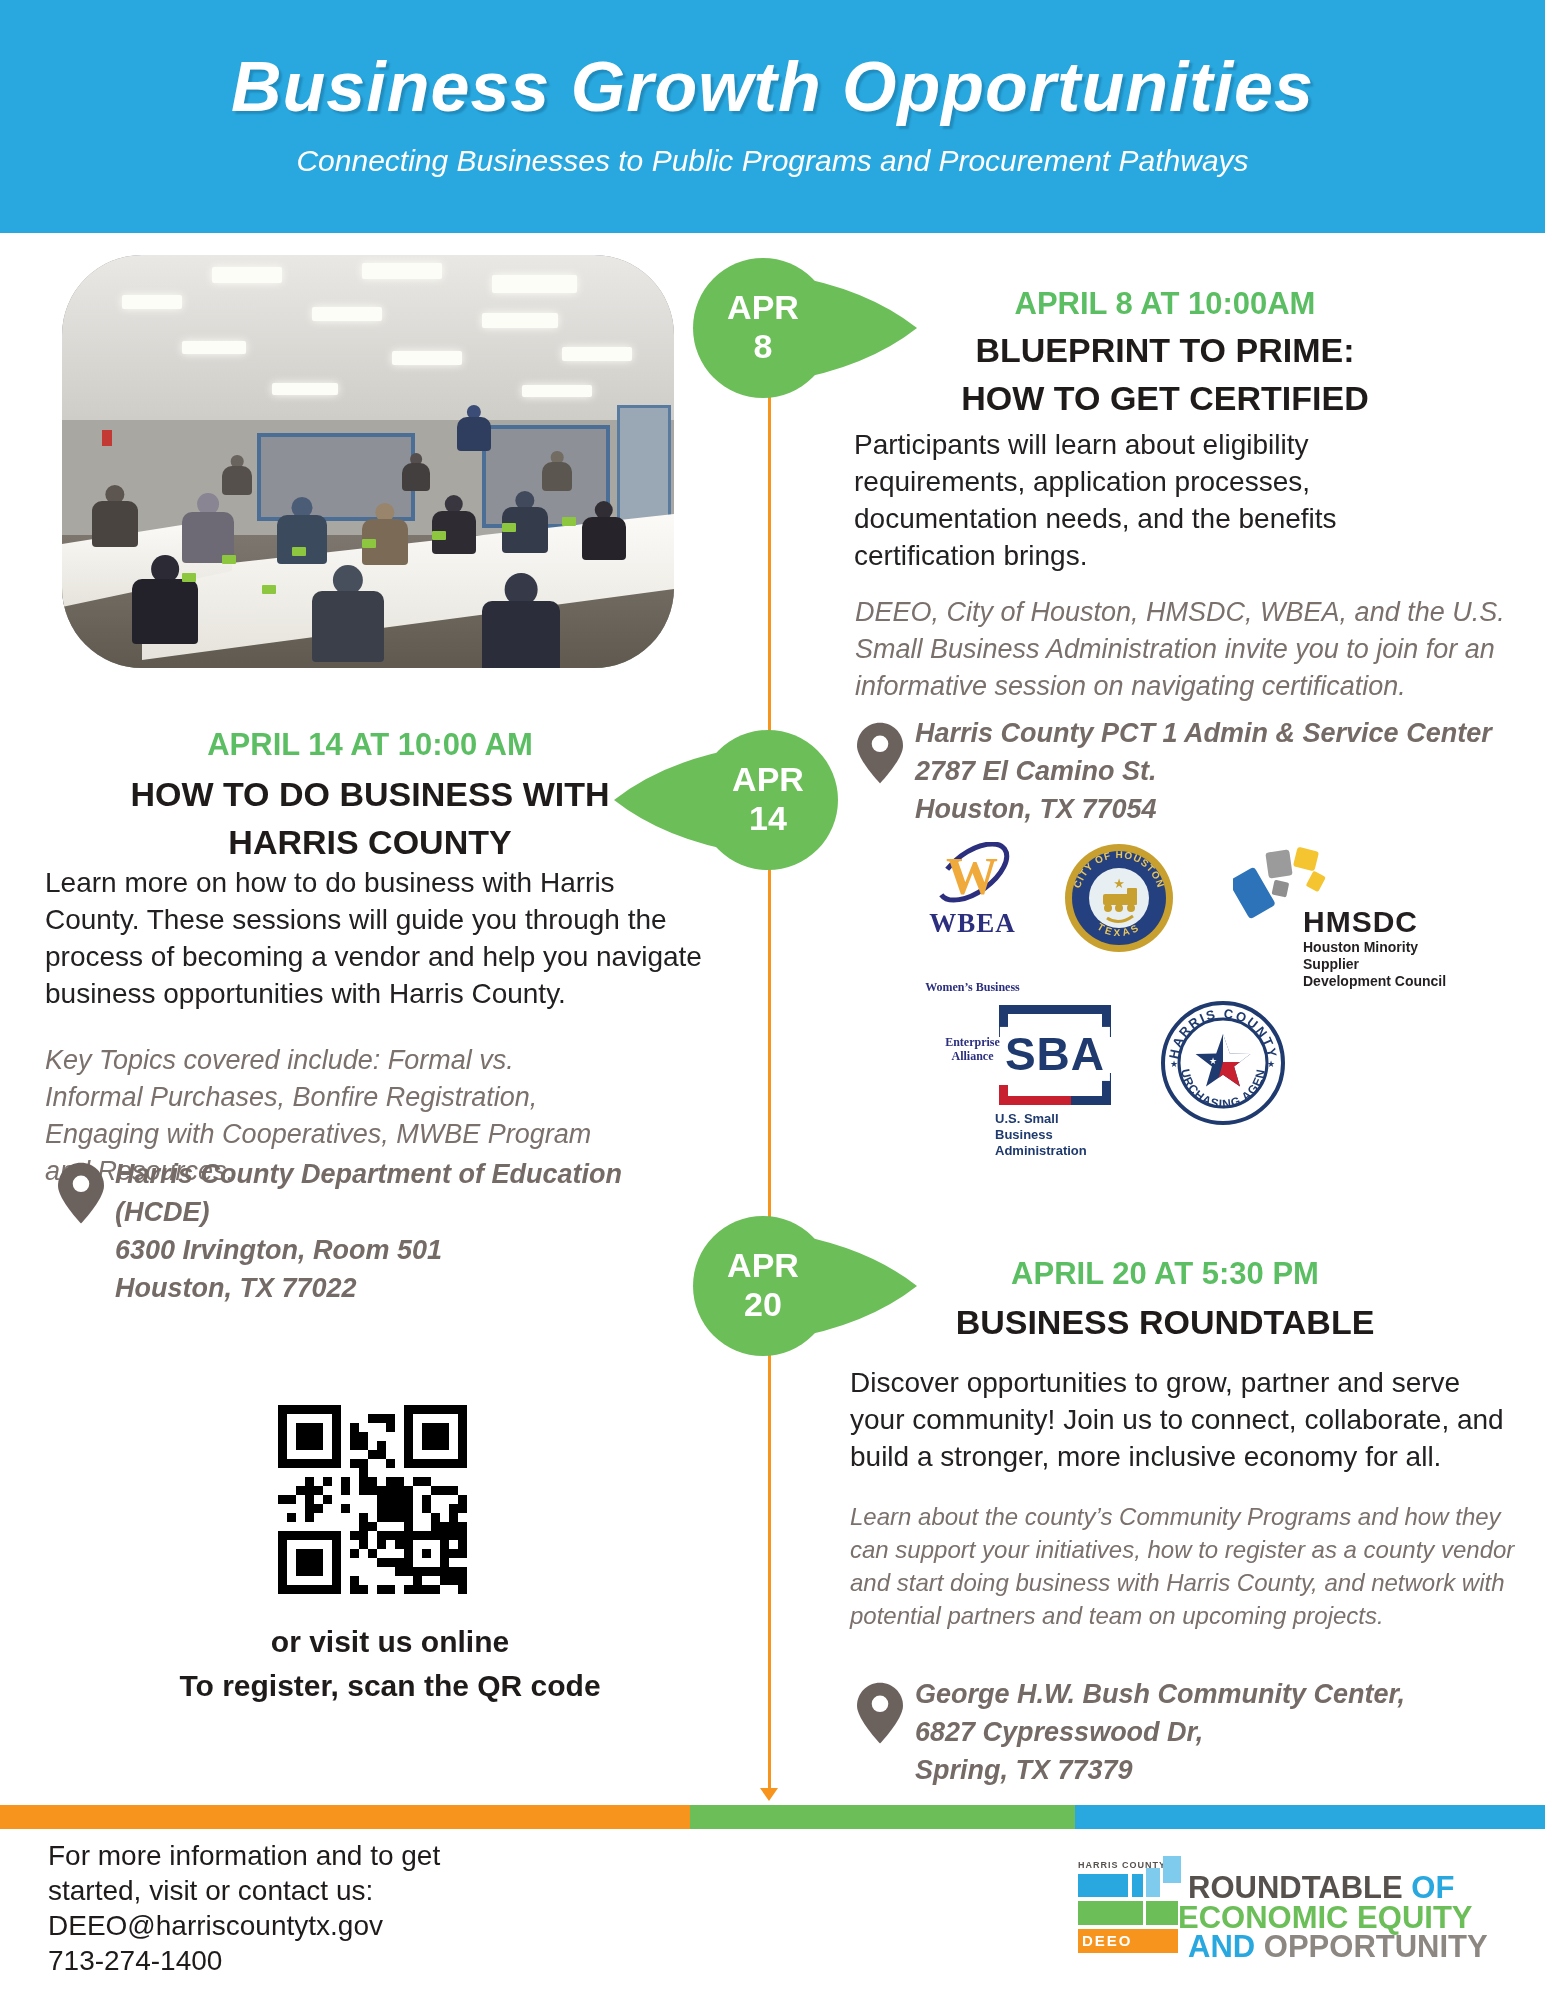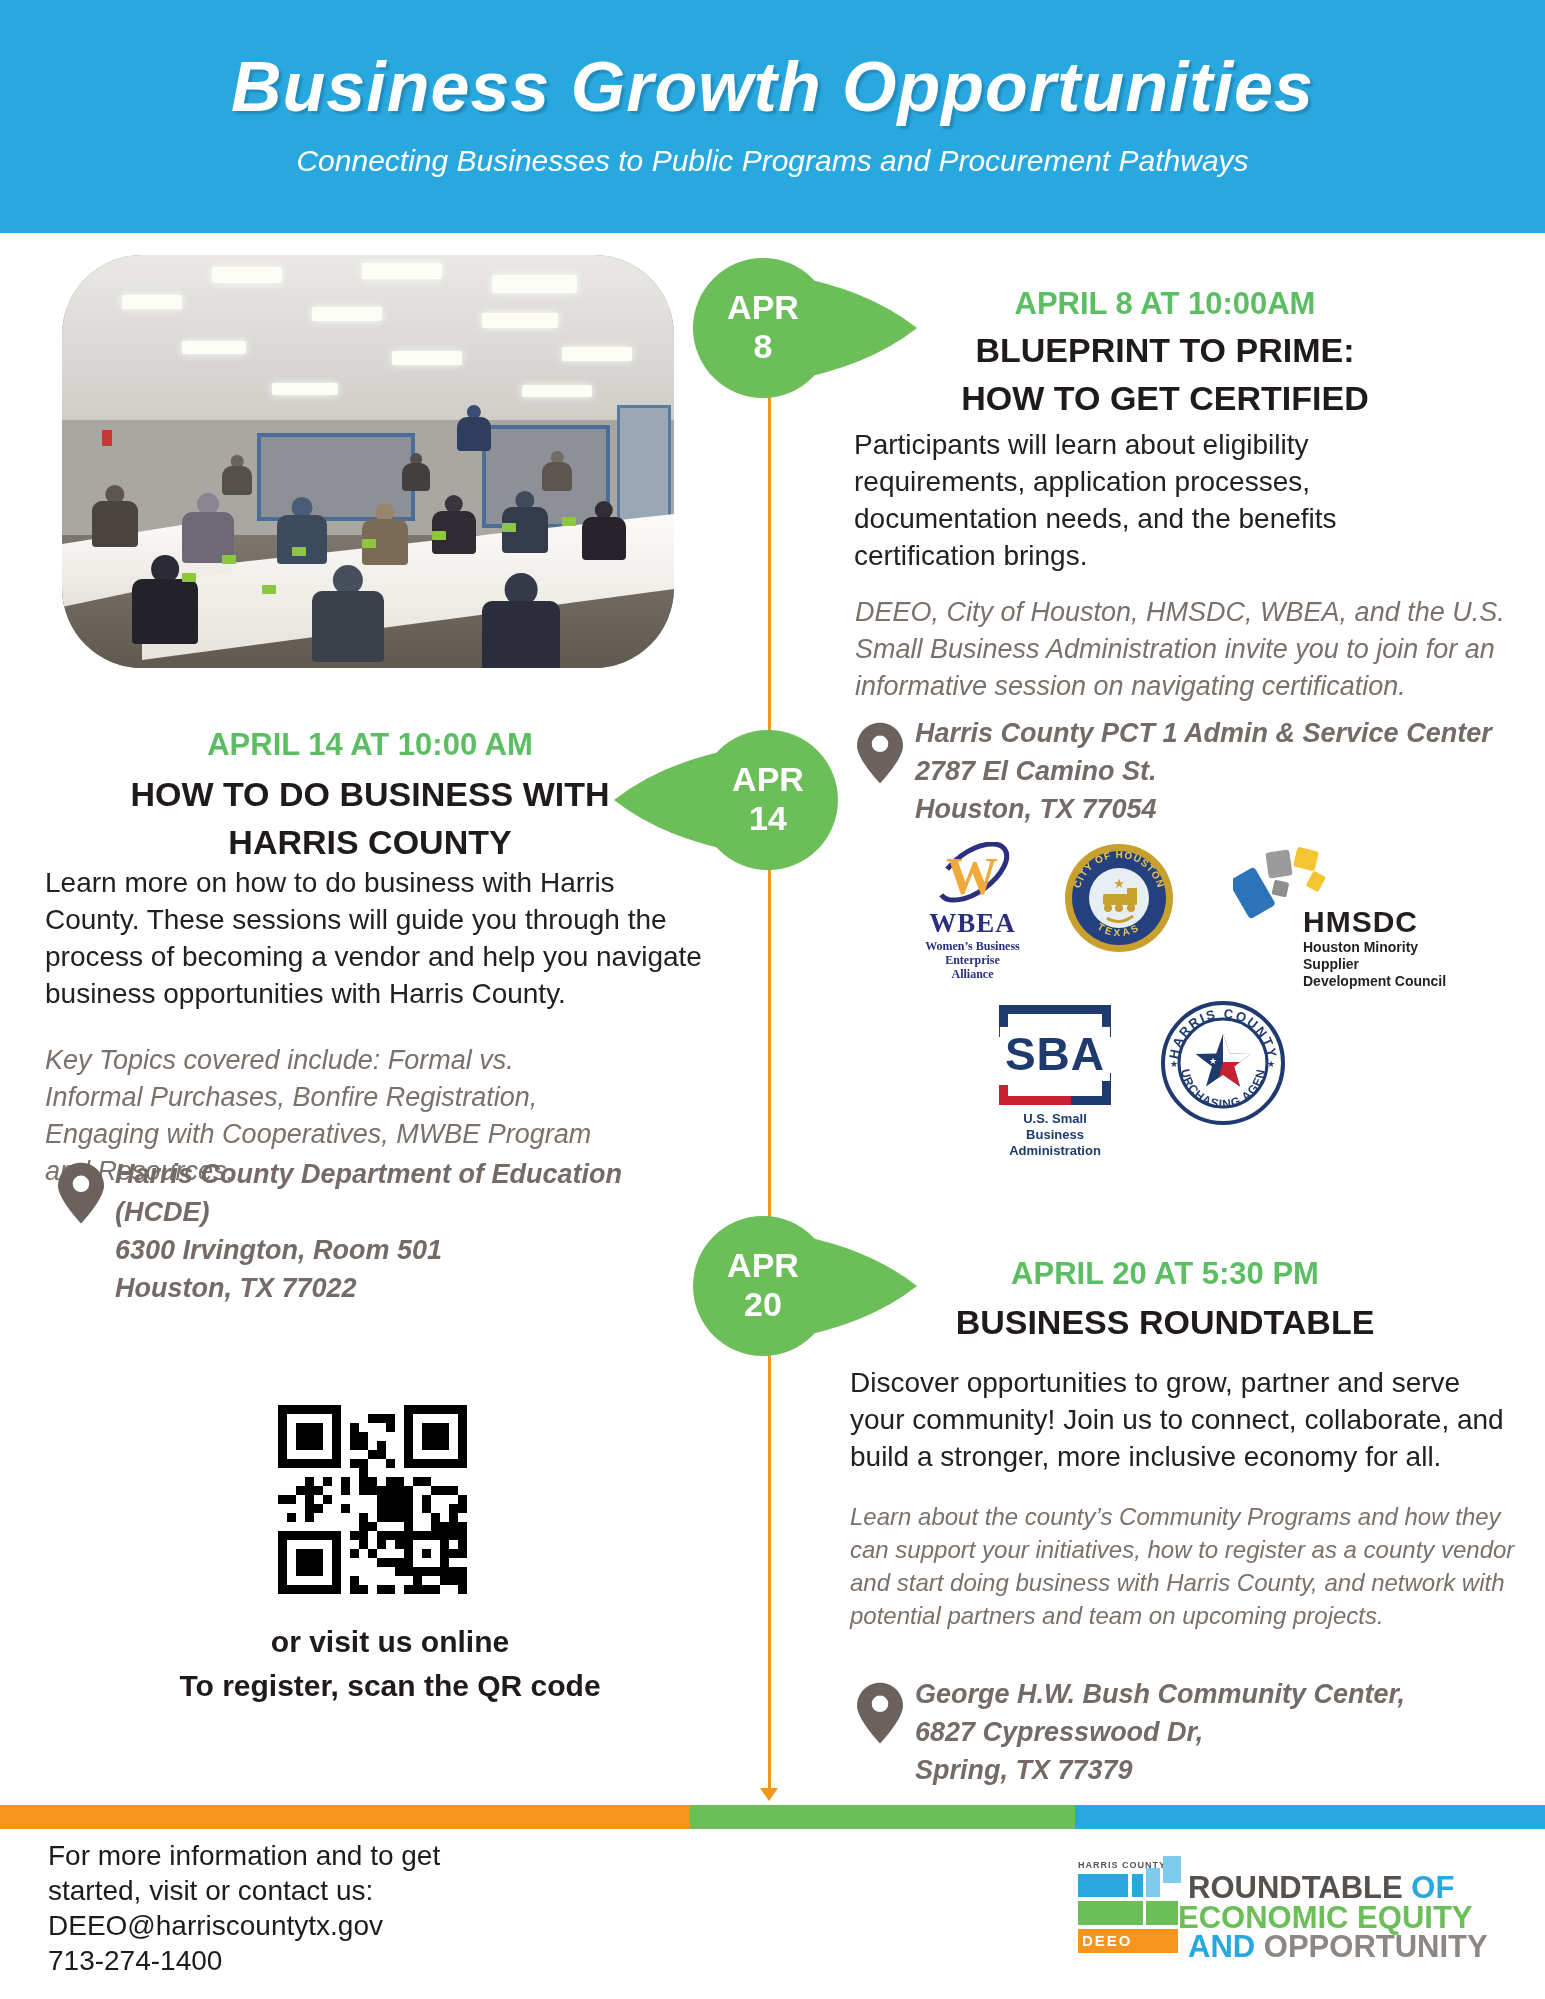--- a/index.html
+++ b/index.html
@@ -55,30 +55,30 @@
   .qr{position:absolute;left:278px;top:1405px;width:189px;height:189px;background:#fff;}
   .finder{position:absolute;width:45px;height:45px;border:9px solid #000;}
   .finder::after{content:"";position:absolute;left:9px;top:9px;width:27px;height:27px;background:#000;}
   .align-sq{position:absolute;width:27px;height:27px;border:9px solid #000;}
   .align-sq::after{content:"";position:absolute;left:9px;top:9px;width:9px;height:9px;background:#000;}
   .qr-cell{position:absolute;width:9px;height:9px;background:#000;}
   .qr-cap{font-size:30px;line-height:44px;font-weight:bold;color:#1E1B1A;}
 
   
   .wbea-acr{font-family:"Liberation Serif",serif;font-weight:bold;color:#2B2F7E;font-size:27px;letter-spacing:1px;}
-  .wbea-sm{font-family:"Liberation Serif",serif;color:#2B2F7E;font-size:12px;line-height:14px;font-weight:bold;}
+  .wbea-sm{font-family:"Liberation Serif",serif;color:#2B2F7E;font-size:12px;line-height:14px;font-weight:bold;margin-top:41px;}
   .hmsdc-acr{font-weight:bold;color:#231F20;font-size:30px;letter-spacing:1px;}
   .hmsdc-sm{font-weight:bold;color:#231F20;font-size:14px;line-height:17px;}
   .sba-wrap{position:absolute;left:995px;top:1005px;width:120px;}
   .sba-frame{position:relative;width:120px;height:100px;}
   .sba-bar{position:absolute;background:#1F3A6E;}
   .sba-red{position:absolute;background:#C8202F;}
   .sba-txt{position:absolute;left:50%;top:50%;transform:translate(-50%,-52%);background:#fff;padding:0 5px;
            font-size:46px;font-weight:bold;color:#1F3A6E;letter-spacing:1px;}
-  .sba-sm{margin-top:6px;text-align:center;font-size:13px;line-height:16px;font-weight:bold;color:#1F3A6E;}
+  .sba-sm{margin-top:6px;text-align:left;font-size:13px;line-height:16px;font-weight:bold;color:#1F3A6E;}
 
   
   .stripe{position:absolute;top:1805px;height:24px;}
   .stripe.o{left:0;width:690px;background:#F7941D;}
   .stripe.g{left:690px;width:385px;background:#6CBE59;}
   .stripe.b{left:1075px;width:470px;background:#29A8E0;}
   .foot-txt{position:absolute;left:48px;top:1838px;width:420px;font-size:28px;line-height:35px;color:#1E1B1A;}
   .deeo{position:absolute;left:1078px;top:1856px;width:400px;}
   .deeo-harris{font-size:9px;font-weight:bold;color:#57514E;letter-spacing:1px;}
   .blk{position:absolute;}

